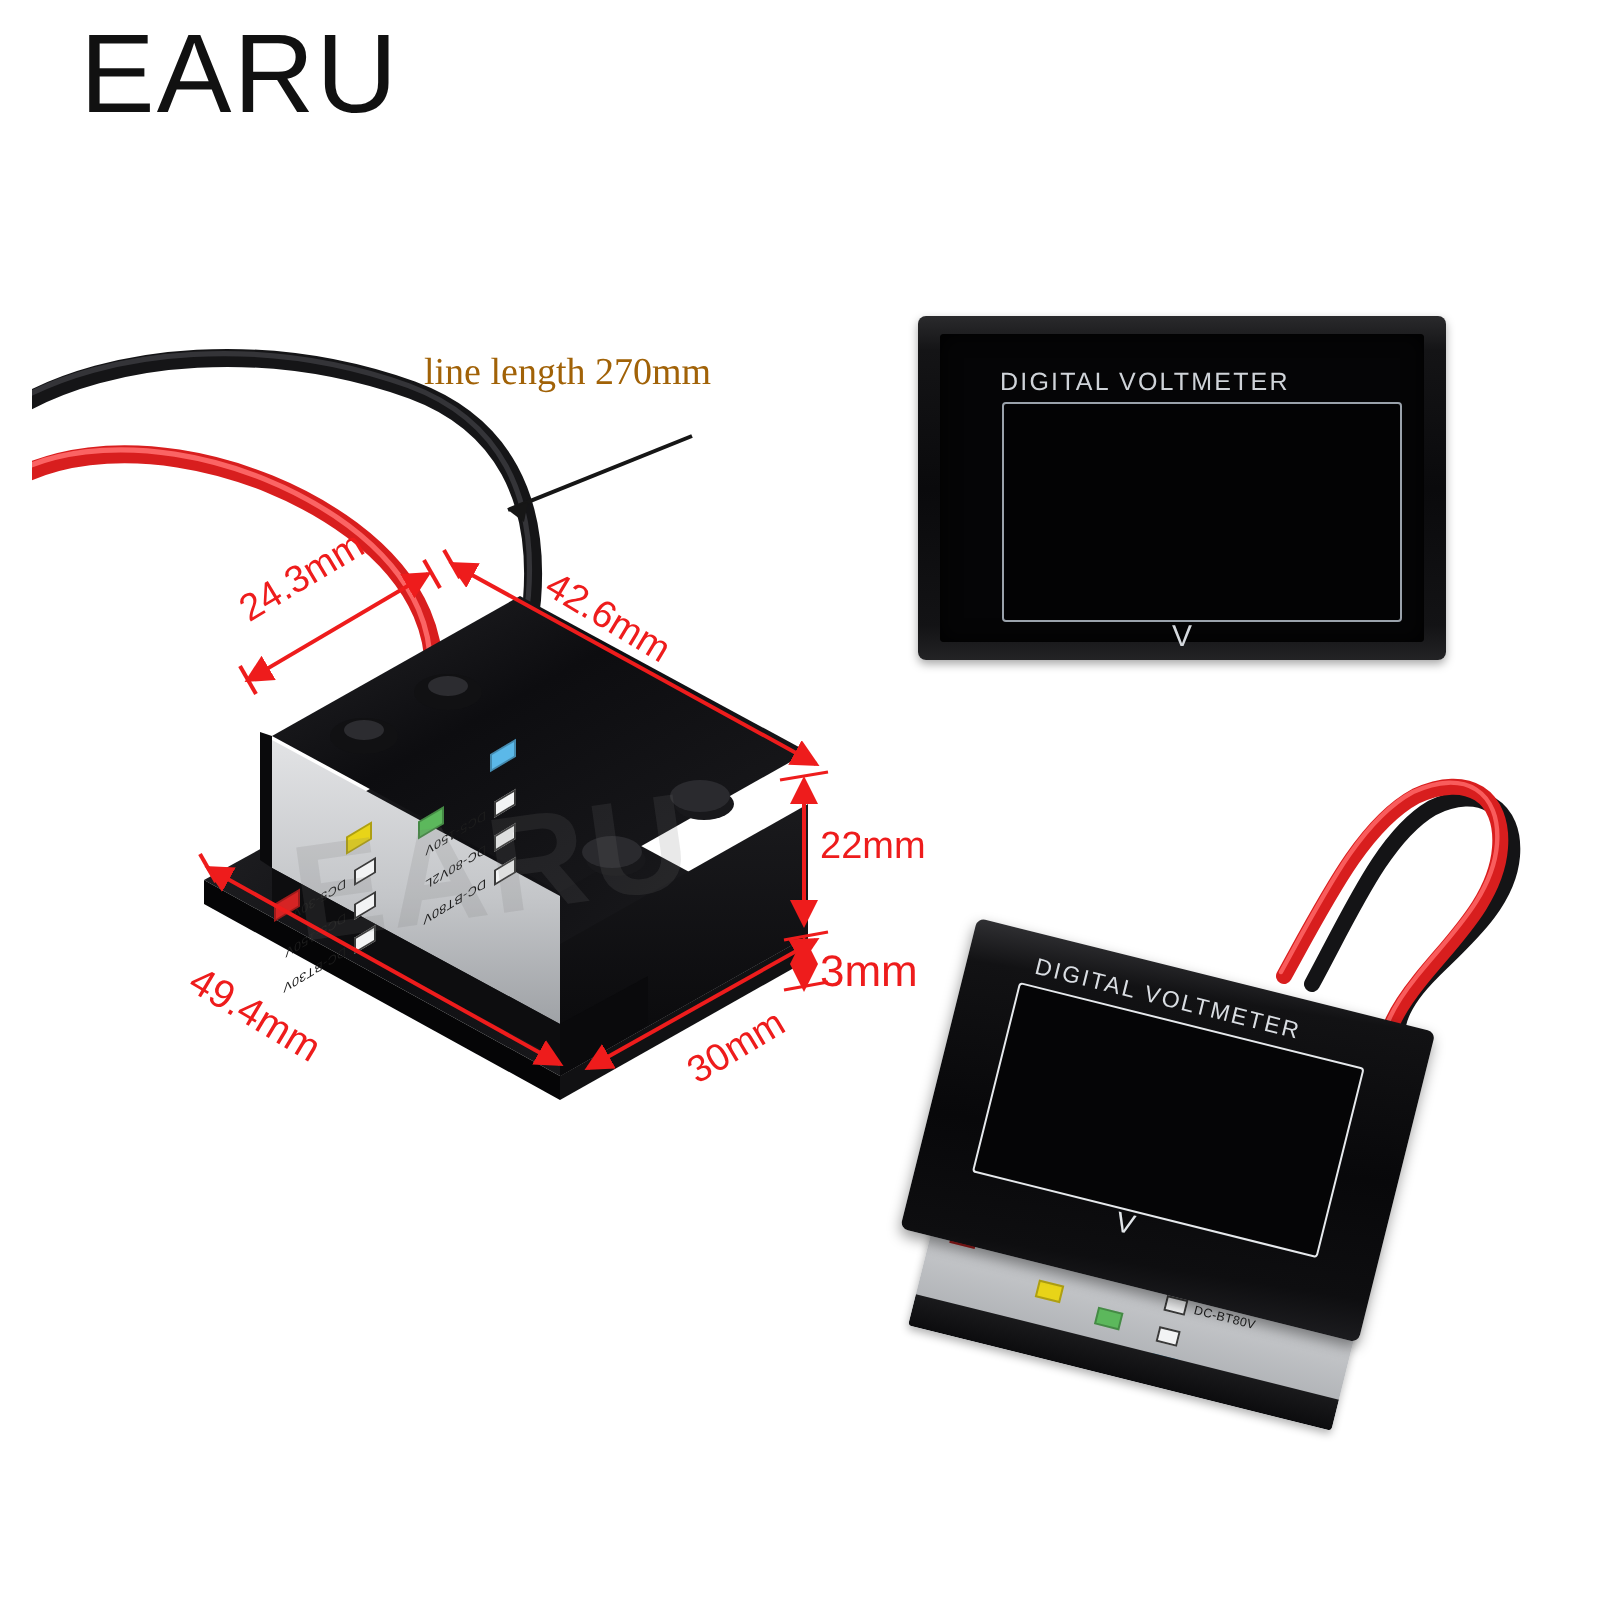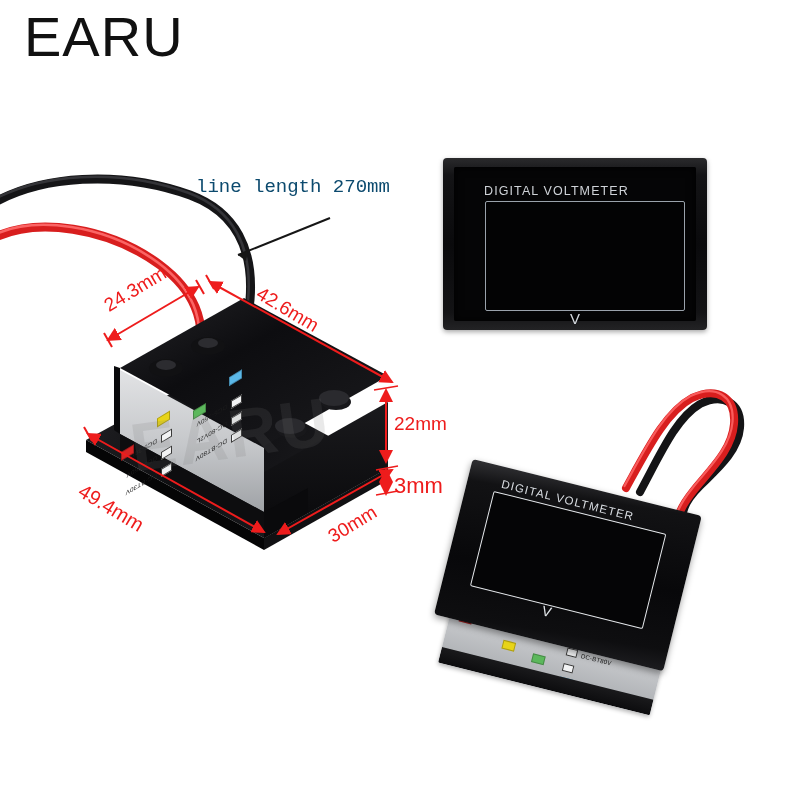--- a/index.html
+++ b/index.html
@@ -10,21 +10,21 @@
   body {
     width: 800px;
     height: 800px;
     position: relative;
     overflow: hidden;
     font-family: "Liberation Sans", sans-serif;
     background: #ffffff;
   }
   #stage {
     position: absolute;
-    left: 0; top: 0;
+    left: 16px; top: 0;
     width: 692px;
     height: 800px;
     background: #ffffff;
   }
 
   
   .brand {
     position: absolute;
     left: 24px;
     top: 6px;
@@ -36,23 +36,23 @@
     line-height: 1.1;
     white-space: nowrap;
   }
 
   
   .callout-text {
     position: absolute;
     left: 196px;
     top: 176px;
     font-size: 19px;
-    color: #0c4a6e;
-    white-space: nowrap;
-    font-family: Liberation Mono, monospace;
+    color: #a16207;
+    white-space: nowrap;
+    font-family: Liberation Serif, serif;
   }
 
   
   .dim {
     position: absolute;
     color: #ee1c1c;
     font-family: "Liberation Sans", sans-serif;
     font-weight: 400;
     white-space: nowrap;
     transform-origin: left center;

